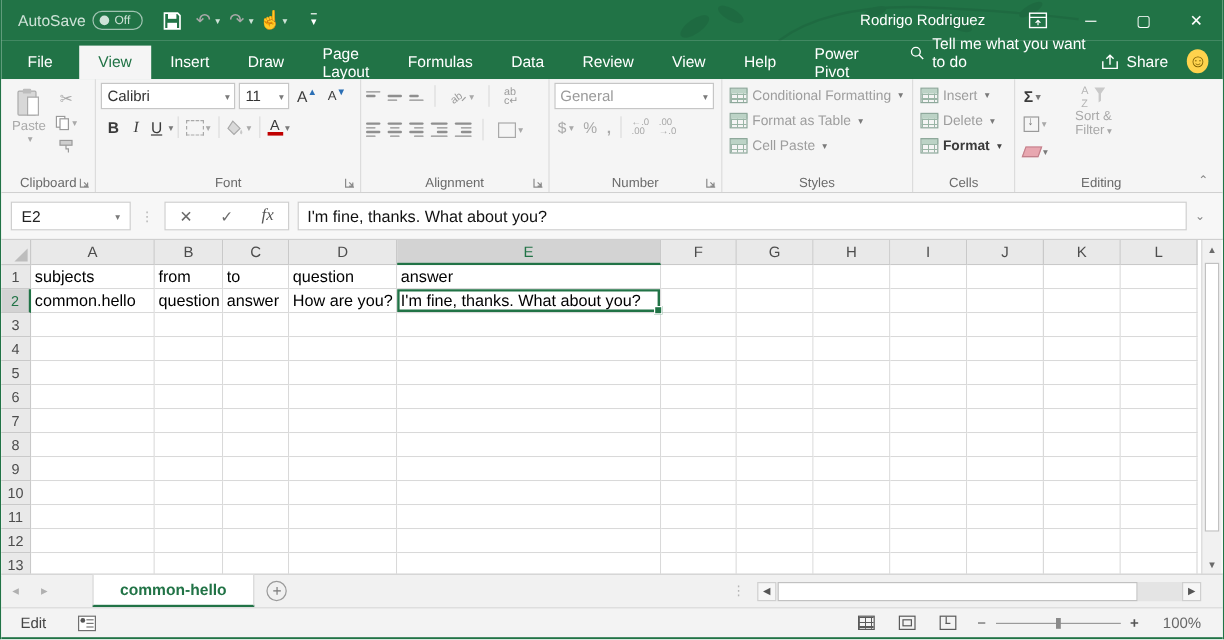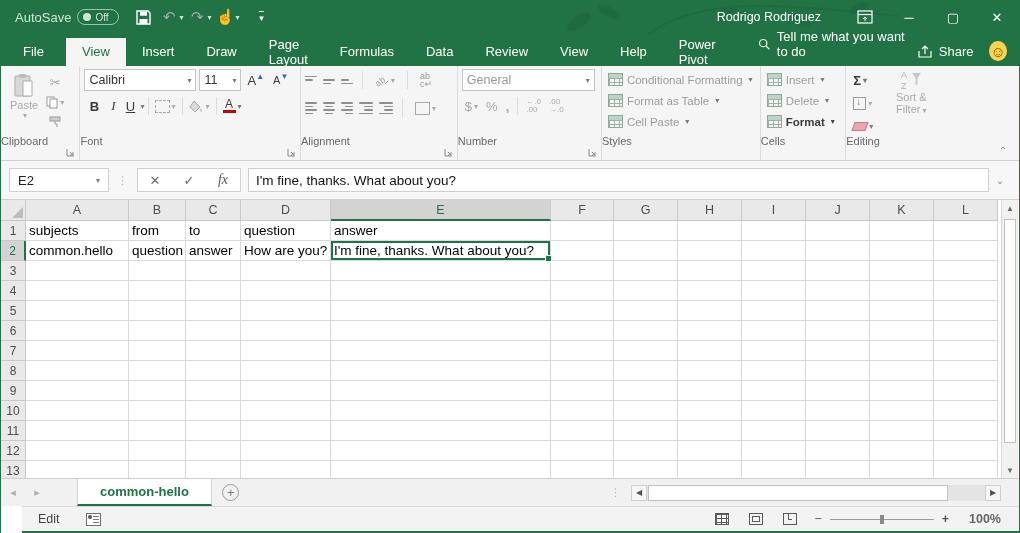--- a/index.html
+++ b/index.html
@@ -35,21 +35,21 @@
   .tab.active { background:#f5f5f5; color:#217346; }
   .tellme { display:flex; align-items:center; gap:7px; margin-left:26px; padding-bottom:7px; font-size:13px; }
   .share { display:flex; align-items:center; gap:6px; margin-left:auto; margin-right:8px; padding-bottom:7px; font-size:13px; }
   .smiley { width:20px; height:20px; border-radius:50%; background:#ffd34d; color:#7a5c00;
     display:flex; align-items:center; justify-content:center; font-size:15px; margin:0 12px 5px 8px; }
 
   
   .ribbon { position:absolute; top:66px; left:0; right:0; height:95px; background:#f5f5f5;
     border-bottom:1px solid #d0d0d0; display:flex; }
   .rgroup { position:relative; border-right:1px solid #dcdcdc; padding:3px 4px 16px; height:94px; }
-  .rg-label { position:absolute; bottom:13px; left:0; right:0; 
+  .rg-label { position:absolute; bottom:1px; left:0; right:0; text-align:center;
     font-size:11px; color:#696969; }
   .launcher { position:absolute; bottom:2px; right:3px; width:10px; height:10px; color:#8a8a8a; }
   .launcher svg { display:block; }
   .dd { font-size:8px; color:#7a7a7a; margin-left:2px; }
   .dim .dd, .dim { color:#a9a9a9 !important; }
   .bigbtn { display:flex; flex-direction:column; align-items:center; justify-content:flex-start;
     font-size:11px; color:#444; padding:4px 5px; }
   .combo { background:#fff; border:1px solid #c6c6c6; height:22px; display:flex; align-items:center;
     font-size:12.5px; color:#333; padding:0 4px; }
   .combo .dd { margin-left:auto; }
@@ -124,38 +124,38 @@
   .sb-dots { margin-left:auto; color:#b5b5b5; font-size:11px; display:flex; align-items:center; padding-right:10px; }
   .hscroll { display:flex; align-items:center; width:370px; margin-right:18px; }
   .hs-arrow { width:16px; height:16px; border:1px solid #cfcfcf; background:#f6f6f6; color:#555;
     display:flex; align-items:center; justify-content:center; font-size:8px; }
   .hs-track { flex:1; height:16px; background:#e4e4e4; position:relative; }
   .hs-thumb { position:absolute; left:1px; top:0; height:16px; width:300px; background:#fff; border:1px solid #c1c1c1; }
 
   
   .statusbar { position:absolute; top:506px; left:0; right:0; height:27px; background:#f3f3f3;
     border-top:1px solid #d9d9d9; border-bottom:2px solid #217346; display:flex; align-items:center;
-    font-size:12.5px; color:#444;margin-left:21px; }
+    font-size:12.5px; color:#444; }
   .mode { padding-left:16px; }
   .macro-ic { width:15px; height:13px; margin-left:26px; border:1px solid #6f6f6f; position:relative; background:#fff; }
   .macro-ic:before { content:""; position:absolute; left:1px; top:1px; width:4px; height:4px; background:#555; border-radius:50%; }
   .macro-ic:after { content:""; position:absolute; right:1px; top:2px; left:6px; border-top:1px solid #777;
     box-shadow:0 3px 0 #777, 0 6px 0 #777; }
   .sb-right { margin-left:auto; display:flex; align-items:center; gap:14px; padding-right:18px; }
   .viewbtn { width:20px; height:16px; display:flex; align-items:center; justify-content:center; }
   .vb-ic { width:14px; height:12px; border:1px solid #5a5a5a; }
   .vb-normal { background:
     repeating-linear-gradient(90deg,#5a5a5a 0 1px,transparent 1px 5px),
     repeating-linear-gradient(#5a5a5a 0 1px,transparent 1px 4px); }
   .vb-layout { position:relative; } .vb-layout:before { content:""; position:absolute; inset:2px; border:1px solid #5a5a5a; }
   .vb-break { position:relative; } .vb-break:before { content:""; position:absolute; left:4px; top:0; bottom:4px; border-left:1px solid #5a5a5a; border-bottom:1px solid #5a5a5a; right:4px; }
   .zoomctl { display:flex; align-items:center; gap:8px; color:#555; }
   .zline { width:104px; height:1px; background:#9a9a9a; position:relative; }
   .zthumb { position:absolute; left:50px; top:-4px; width:4px; height:9px; background:#8a8a8a; }
-  .zpct { width:38px; text-align:right; color:#666;font-weight:bold; }
+  .zpct { width:38px; text-align:right; color:#666; }
   svg { display:block; }
 </style>
 </head>
 <body>
 
 <div class="window">
 
   <div class="titlebar">
     <svg class="deco" viewBox="0 0 400 34">
       <ellipse cx="80" cy="22" rx="14" ry="6" fill="#1a5c38" transform="rotate(-35 80 22)"></ellipse>

